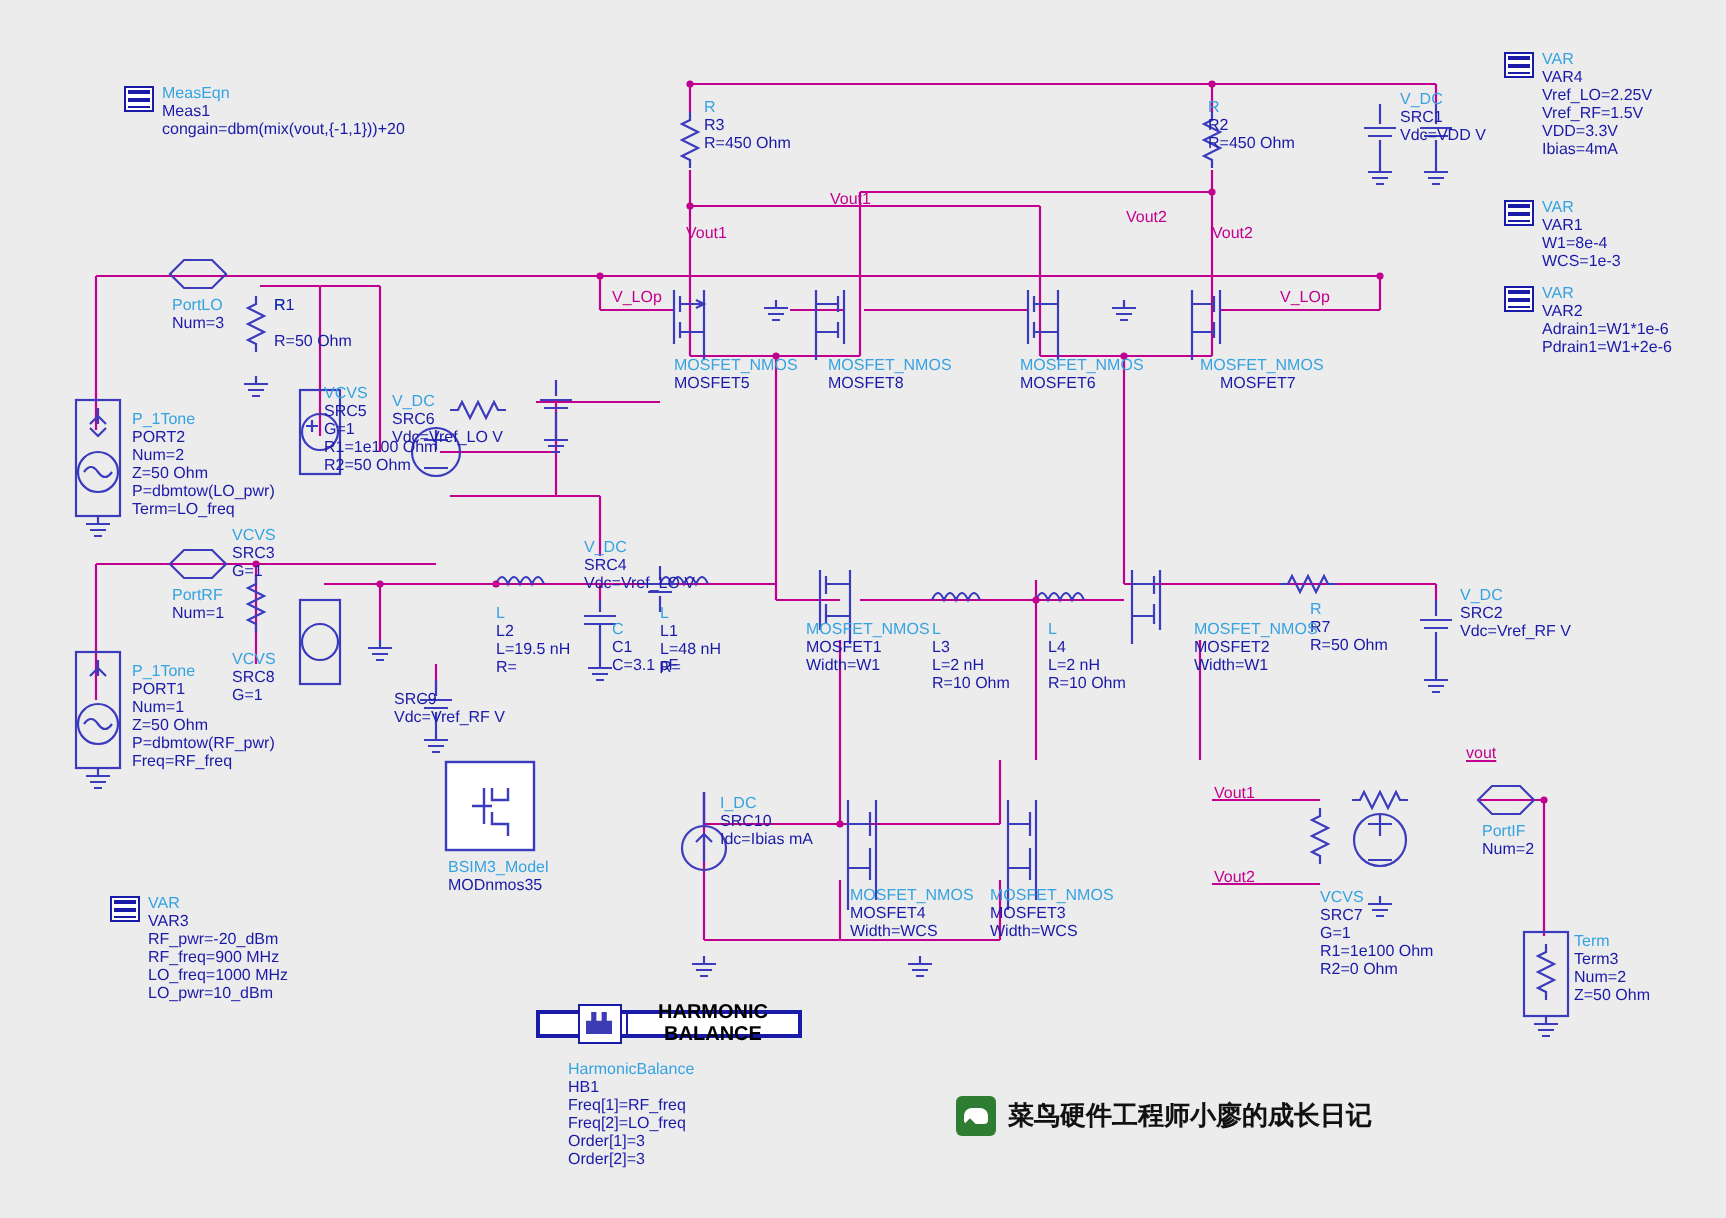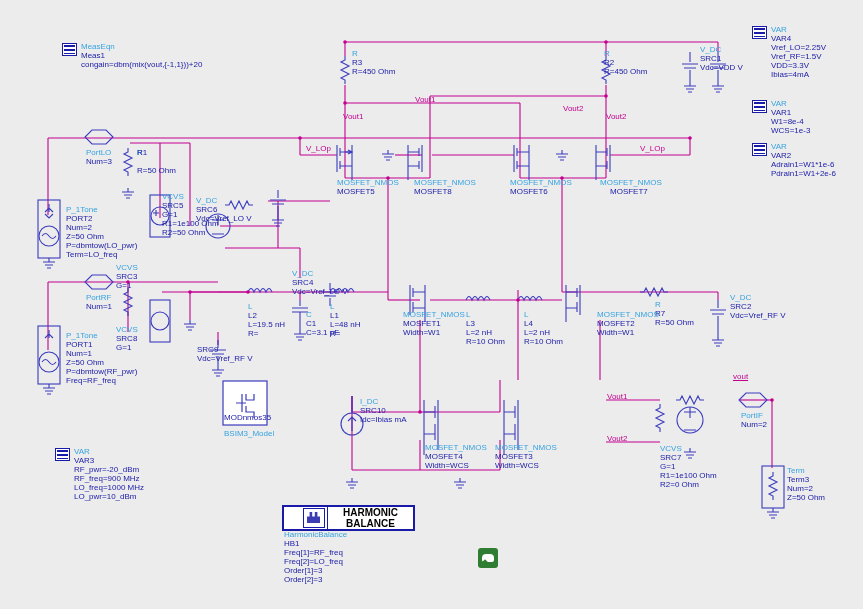--- a/index.html
+++ b/index.html
@@ -352,39 +352,39 @@
       <div class="stripes"></div>
     </div>
   <div class="lbl cy" style="left:19px;top:-1px;">VAR</div>
   <div class="lbl" style="left:19px;top:8px;">VAR3</div>
   <div class="lbl" style="left:19px;top:17px;">RF_pwr=-20_dBm</div>
   <div class="lbl" style="left:19px;top:26px;">RF_freq=900 MHz</div>
   <div class="lbl" style="left:19px;top:35px;">LO_freq=1000 MHz</div>
   <div class="lbl" style="left:19px;top:44px;">LO_pwr=10_dBm</div>
 </div>
 
-<div class="hb-box" style="left:282px;top:505px;width:133px;height:26px;padding-left:17px;">
+<div class="hb-box" style="left:268px;top:505px;width:133px;height:14px;padding-left:17px;">
   <div class="hb-ic"></div>
   <div class="hb-title">HARMONIC BALANCE</div>
 </div>
 <div class="blk" style="left:284px;top:530px;">
   <div class="lbl cy" style="left:0;top:0;">HarmonicBalance</div>
   <div class="lbl" style="left:0;top:9px;">HB1</div>
   <div class="lbl" style="left:0;top:18px;">Freq[1]=RF_freq</div>
   <div class="lbl" style="left:0;top:27px;">Freq[2]=LO_freq</div>
   <div class="lbl" style="left:0;top:36px;">Order[1]=3</div>
   <div class="lbl" style="left:0;top:45px;">Order[2]=3</div>
 </div>
 
 <svg style="position:absolute;left:222px;top:380px;" width="46" height="46">
   <rect x="1" y="1" width="44" height="44" fill="#fff" stroke="#3b3bbe" stroke-width="1.2"></rect>
   <path d="M14 23 L24 23 M20 14 L20 32 M24 14 L24 20 L32 20 L32 14 M24 26 L24 32 L32 32 L32 38" fill="none" stroke="#3b3bbe" stroke-width="1.2"></path>
 </svg>
 <div class="lbl cy" style="left:224px;top:429px;">BSIM3_Model</div>
-<div class="lbl" style="left:224px;top:413px;">MODnmos35</div>
+<div class="lbl" style="left:224px;top:438px;">MODnmos35</div>
 
 <div class="lbl cy" style="left:86px;top:148px;">PortLO</div>
 <div class="lbl" style="left:86px;top:157px;">Num=3</div>
 <div class="lbl cy" style="left:86px;top:293px;">PortRF</div>
 <div class="lbl" style="left:86px;top:302px;">Num=1</div>
 <div class="lbl cy" style="left:741px;top:411px;">PortIF</div>
 <div class="lbl" style="left:741px;top:420px;">Num=2</div>
 
 <div class="blk" style="left:66px;top:205px;">
   <div class="lbl cy" style="left:0;top:0;">P_1Tone</div>
@@ -567,13 +567,14 @@
 <div class="lbl cy" style="left:700px;top:45px;">V_DC</div>
 <div class="lbl cy" style="left:730px;top:293px;">V_DC</div>
 <div class="lbl cy" style="left:196px;top:196px;">V_DC</div>
 <div class="lbl cy" style="left:292px;top:269px;">V_DC</div>
 <div class="lbl net" style="left:607px;top:392px;">Vout1</div>
 <div class="lbl net" style="left:607px;top:434px;">Vout2</div>
 <div class="lbl net" style="left:733px;top:372px;text-decoration:underline;">vout</div>
 
 <div class="wm" style="left:478px;top:548px;">
   <div class="wm-ic"></div>
+  <div class="wm-txt">菜鸟硬件工程师小廖的成长日记</div>
 </div>
 
 </body></html>

